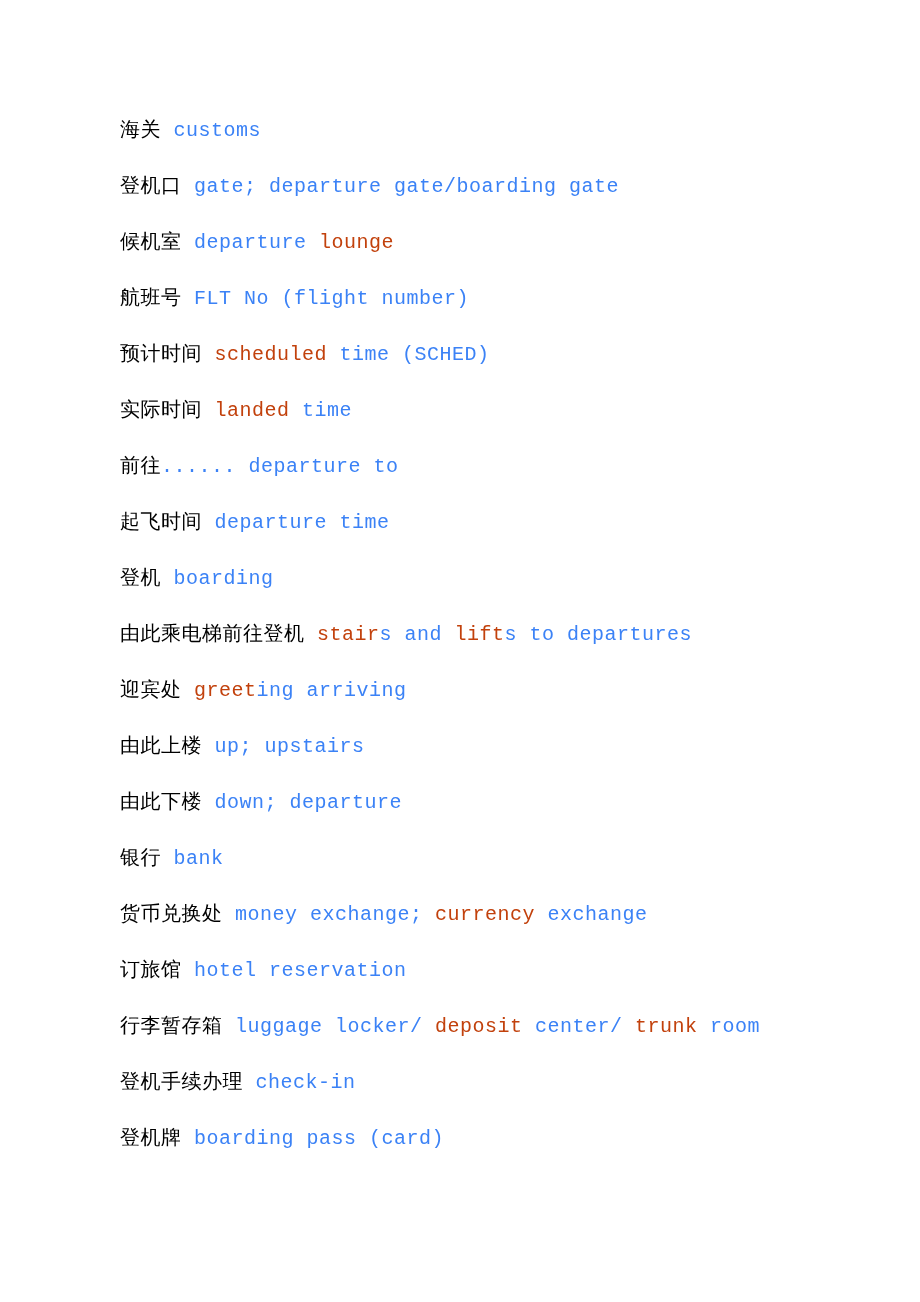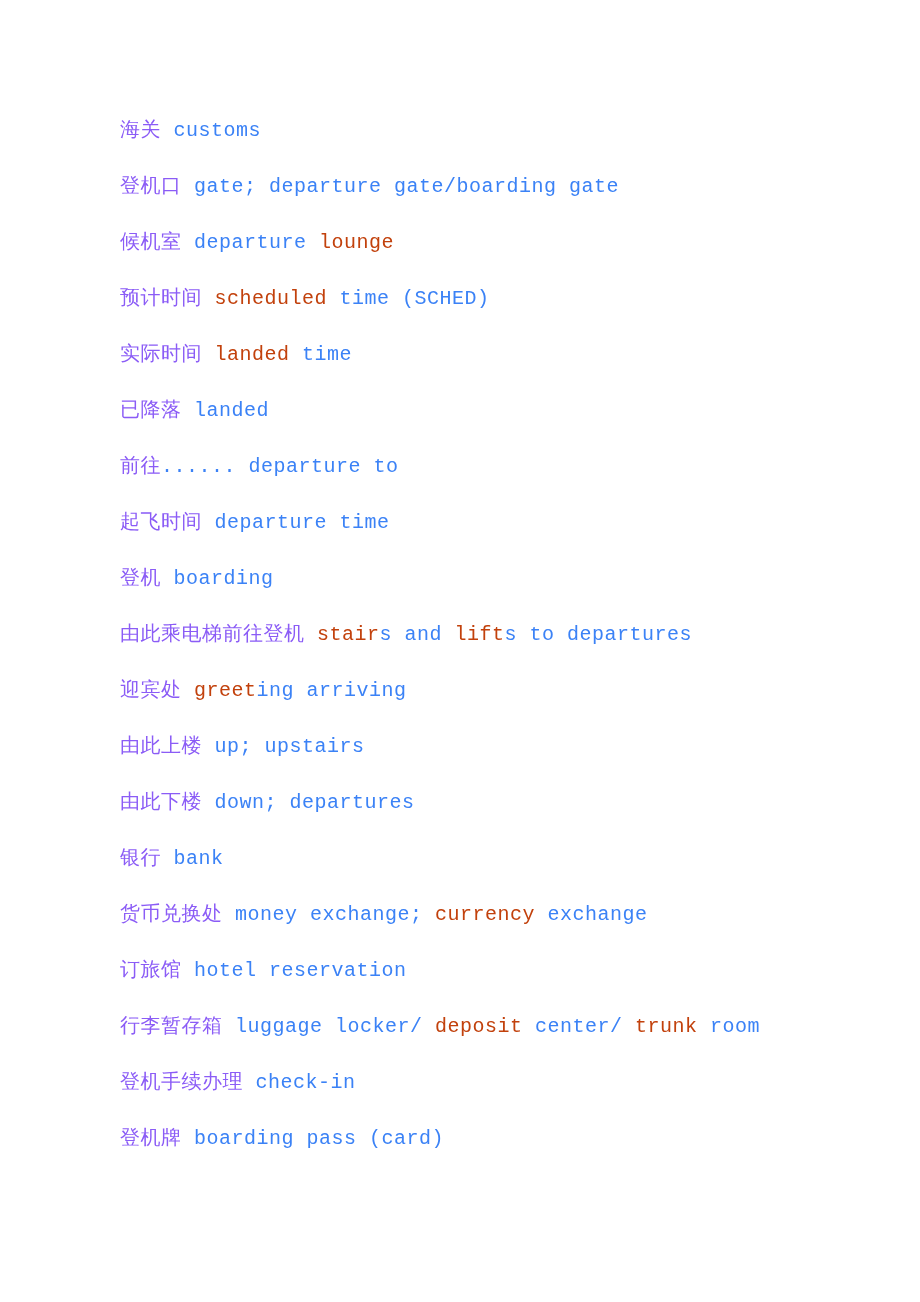--- a/index.html
+++ b/index.html
@@ -12,47 +12,47 @@
   .page {
     padding: 115px 120px 60px 120px;
   }
   .line {
     font-size: 20px;
     line-height: 1.4;
     margin-bottom: 26px;
     letter-spacing: 0.5px;
   }
   .zh {
-    color: #8b5cf6;
+    color: #000000;
   }
   .en {
     color: #3b82f6;
     font-family: "Courier New", monospace;
   }
   .red {
     color: #c2410c;
     font-family: "Courier New", monospace;
   }
 </style>
 </head>
 <body>
 
 <div class="page" id="doc">
     <div class="line"><span class="zh">海关</span><span class="en"> customs</span></div>
     <div class="line"><span class="zh">登机口</span><span class="en"> gate; departure gate/boarding gate</span></div>
     <div class="line"><span class="zh">候机室</span><span class="en"> departure </span><span class="red">lounge</span></div>
+    <div class="line"><span class="zh">航班号</span><span class="en"> FLT No (flight number)</span></div>
     <div class="line"><span class="zh">预计时间</span><span class="en"> </span><span class="red">scheduled</span><span class="en"> time (SCHED)</span></div>
     <div class="line"><span class="zh">实际时间</span><span class="en"> </span><span class="red">landed</span><span class="en"> time</span></div>
-    <div class="line"><span class="zh">已降落</span><span class="en"> landed</span></div>
     <div class="line"><span class="zh">前往</span><span class="en">...... departure to</span></div>
     <div class="line"><span class="zh">起飞时间</span><span class="en"> departure time</span></div>
     <div class="line"><span class="zh">登机</span><span class="en"> boarding</span></div>
     <div class="line"><span class="zh">由此乘电梯前往登机</span><span class="en"> </span><span class="red">stair</span><span class="en">s and </span><span class="red">lift</span><span class="en">s to departures</span></div>
     <div class="line"><span class="zh">迎宾处</span><span class="en"> </span><span class="red">greet</span><span class="en">ing arriving</span></div>
     <div class="line"><span class="zh">由此上楼</span><span class="en"> up; upstairs</span></div>
-    <div class="line"><span class="zh">由此下楼</span><span class="en"> down; departures</span></div>
+    <div class="line"><span class="zh">由此下楼</span><span class="en"> down; departure</span></div>
     <div class="line"><span class="zh">银行</span><span class="en"> bank</span></div>
     <div class="line"><span class="zh">货币兑换处</span><span class="en"> money exchange; </span><span class="red">currency</span><span class="en"> exchange</span></div>
     <div class="line"><span class="zh">订旅馆</span><span class="en"> hotel reservation</span></div>
     <div class="line"><span class="zh">行李暂存箱</span><span class="en"> luggage locker/ </span><span class="red">deposit</span><span class="en"> center/ </span><span class="red">trunk</span><span class="en"> room</span></div>
     <div class="line"><span class="zh">登机手续办理</span><span class="en"> check-in</span></div>
     <div class="line"><span class="zh">登机牌</span><span class="en"> boarding pass (card)</span></div>
   </div>
 
 </body></html>

